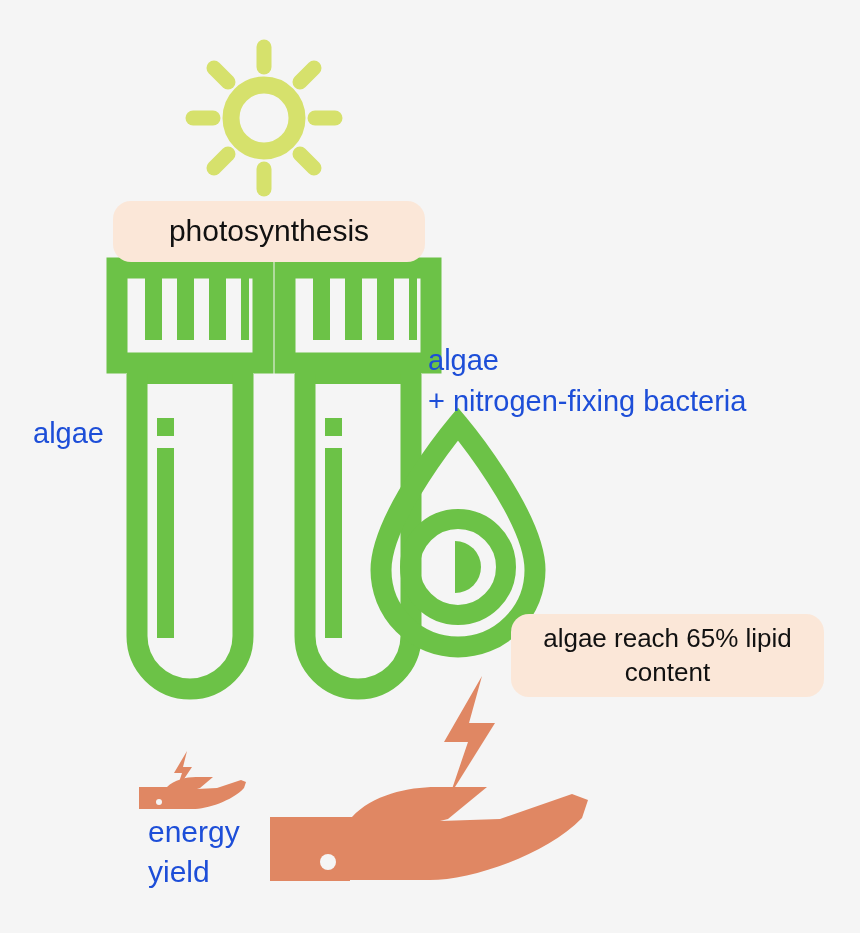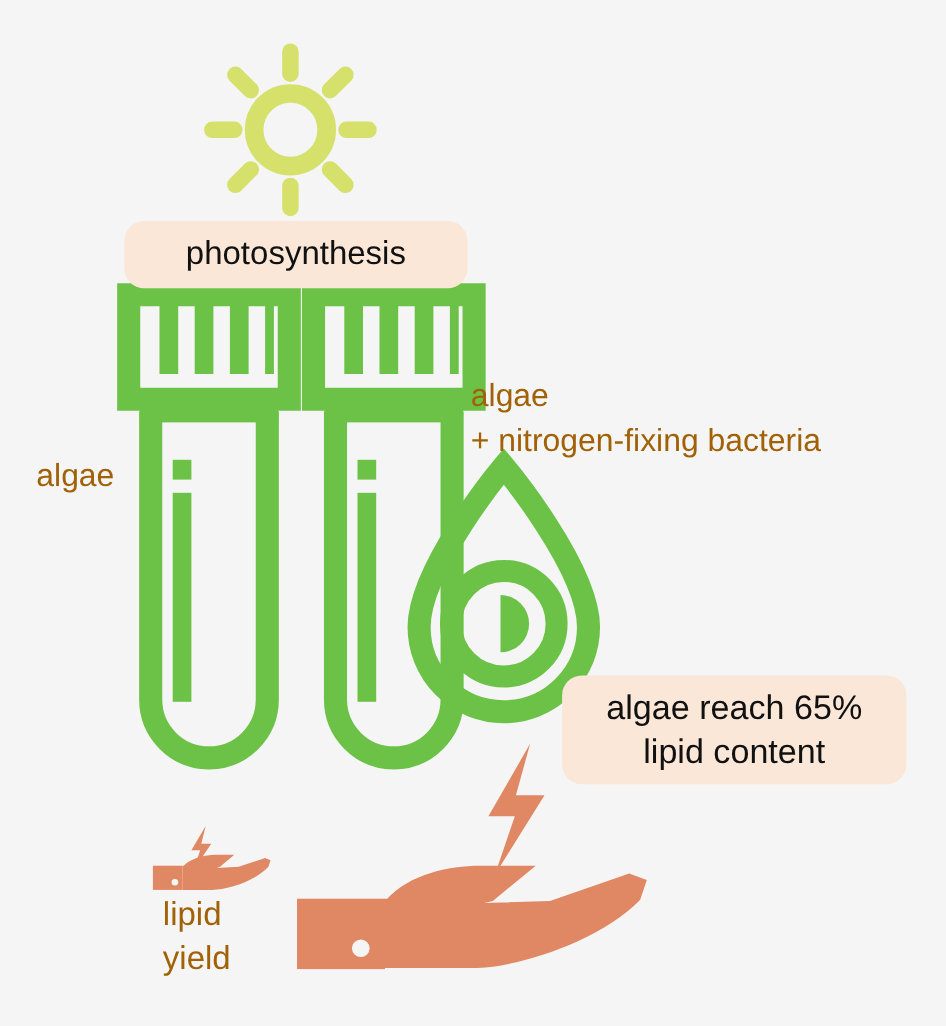--- a/index.html
+++ b/index.html
@@ -50,29 +50,29 @@
     top: 201px;
     width: 312px;
     height: 61px;
     font-size: 30px;
   }
 
   #label-lipid {
     left: 511px;
     top: 614px;
     width: 313px;
-    height: 99px;
-    font-size: 31px;
+    height: 83px;
+    font-size: 26px;
     padding: 0 10px;
   }
 
   
   .plain-label {
     position: absolute;
-    color: #a16207;
+    color: #1d4ed8;
     line-height: 1.3;
     white-space: pre-line;
   }
 
   #label-algae-left {
     left: 33px;
     top: 415px;
     font-size: 29px;
   }
 
@@ -203,16 +203,16 @@
   <div class="callout" id="label-photosynthesis">photosynthesis</div>
 
   <div class="callout" id="label-lipid">algae reach 65%
 lipid content</div>
 
   <div class="plain-label" id="label-algae-left">algae</div>
 
   <div class="plain-label" id="label-algae-nfb">algae
 + nitrogen-fixing bacteria</div>
 
-  <div class="plain-label" id="label-energy-yield">lipid
+  <div class="plain-label" id="label-energy-yield">energy
 yield</div>
 
 </div>
 
 </body></html>

